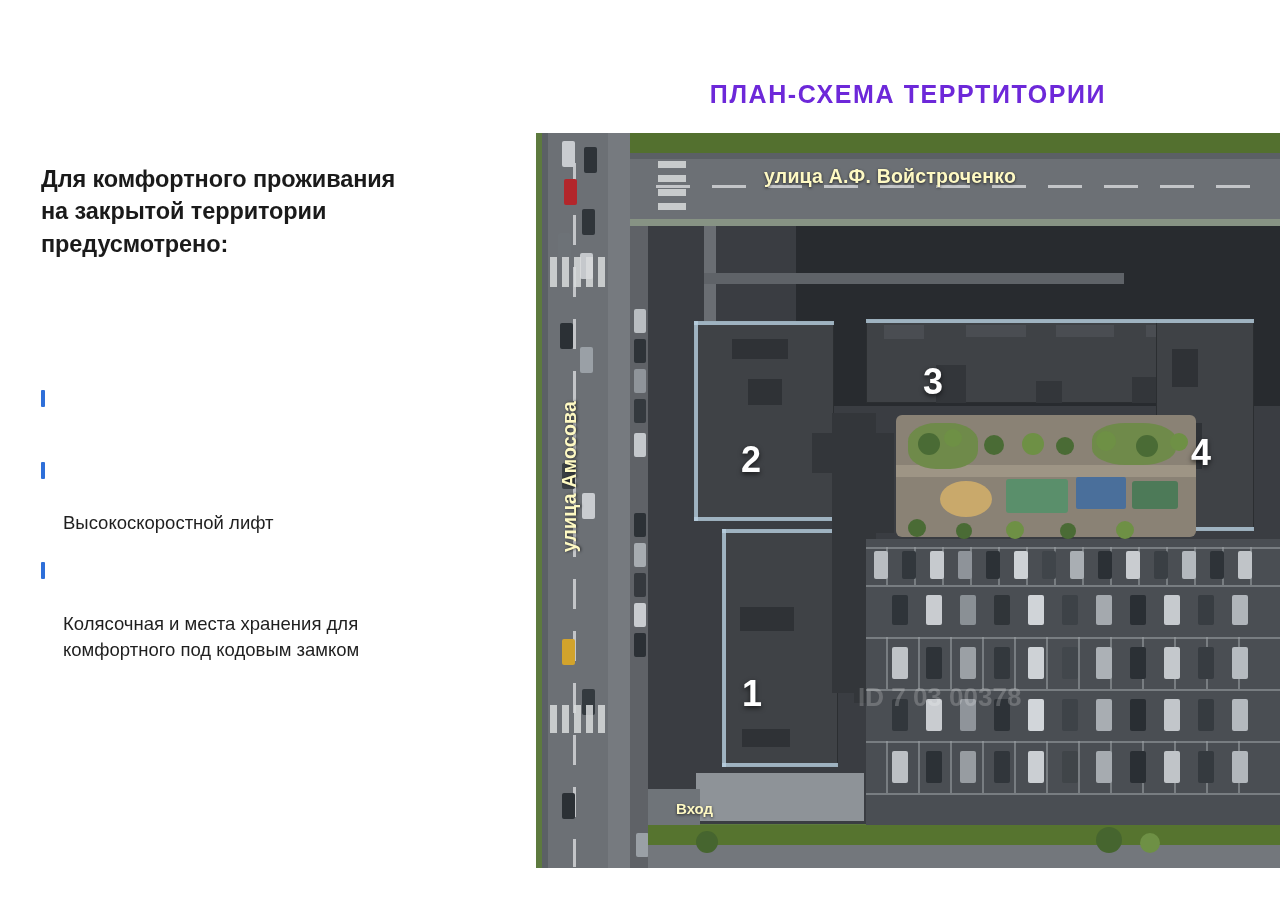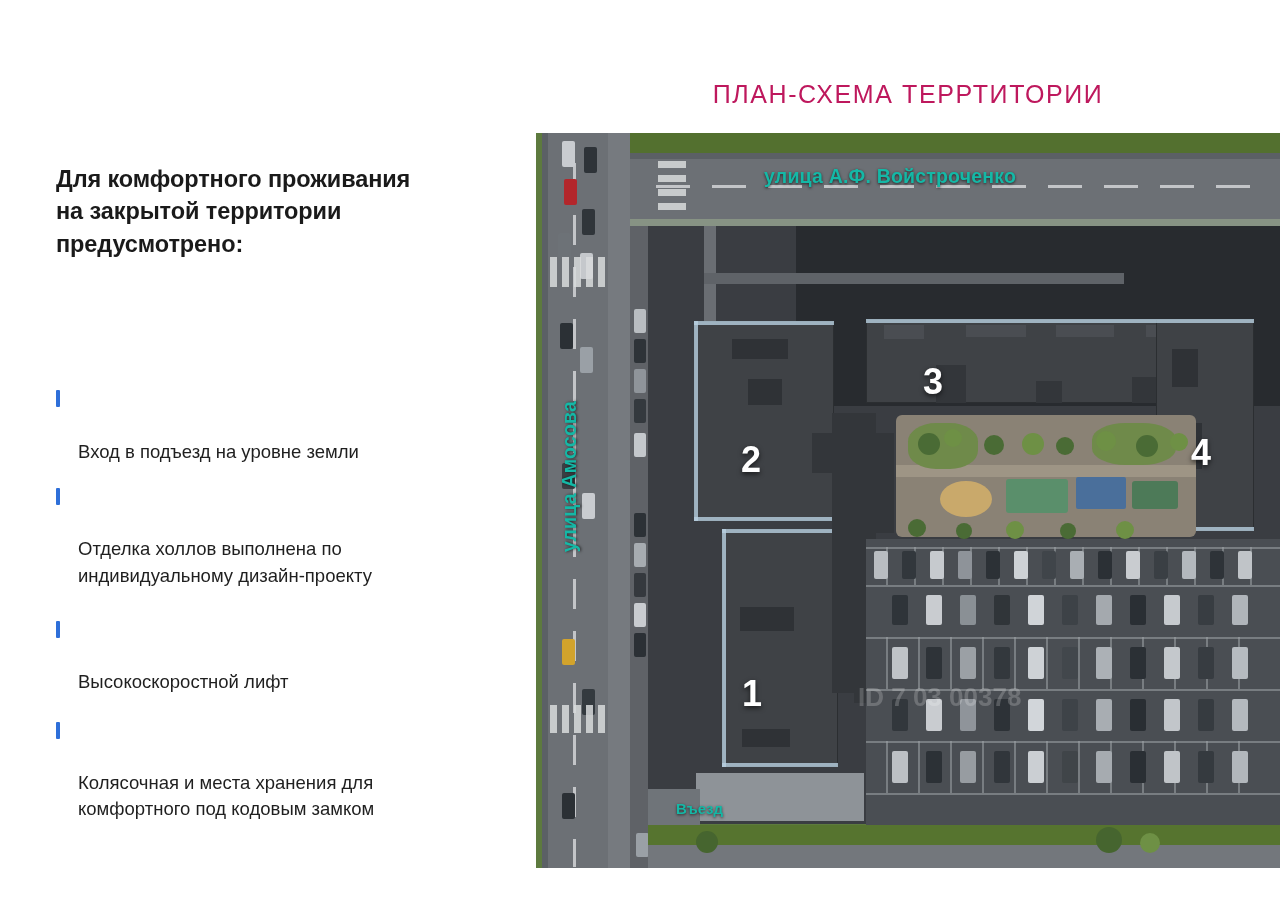--- a/index.html
+++ b/index.html
@@ -12,21 +12,21 @@
     height: 905px;
     position: relative;
     overflow: hidden;
     font-family: "Liberation Sans", sans-serif;
     color: #1c1c1c;
   }
 
   
   #left-panel {
     position: absolute;
-    left: 15px; top: 0;
+    left: 0; top: 0;
     width: 536px; height: 905px;
     background: #ffffff;
   }
   #intro-heading {
     position: absolute;
     left: 41px; top: 163px;
     width: 470px;
     font-size: 23.5px;
     font-weight: bold;
     line-height: 1.38;
@@ -56,23 +56,23 @@
     border-radius: 1px;
   }
 
   
   #map-title {
     position: absolute;
     left: 536px; top: 80px;
     width: 744px;
     text-align: center;
     font-size: 25px;
-    font-weight: normal;
+    font-weight: bold;
     letter-spacing: 1.6px;
-    color: #be185d;
+    color: #6d28d9;
   }
 
   #map-area {
     position: absolute;
     left: 536px; top: 133px;
     width: 744px; height: 735px;
     overflow: hidden;
     background: #3b4046;
   }
 
@@ -191,21 +191,21 @@
   }
   .lane-dash {
     position: absolute;
     background: #d9dbdd;
     opacity: .8;
   }
 
   
   .map-label {
     position: absolute;
-    color: #14b8a6;
+    color: #fef9c3;
     font-weight: bold;
     text-shadow: 0 1px 3px rgba(0,0,0,.7);
   }
   #label-street-top {
     top: 32px; left: 228px;
     font-size: 19.5px;
     letter-spacing: .2px;
   }
   #label-street-left {
     top: 268px; left: 22px;
@@ -261,28 +261,22 @@
 <div id="left-panel">
 
   <div id="intro-heading">Для комфортного проживания
 на закрытой территории
 предусмотрено:</div>
 
   <div id="features">
 
     <div class="feature">
       <span class="bullet"></span>
-      <span>Вход в подъезд на уровне земли</span>
     </div>
 
-    <div class="feature" style="margin-bottom:28px;">
-      <span class="bullet"></span>
-      <span>Отделка холлов выполнена по
-индивидуальному дизайн-проекту</span>
-    </div>
 
     <div class="feature" style="margin-bottom:22px;">
       <span class="bullet"></span>
       <span>Высокоскоростной лифт</span>
     </div>
 
     <div class="feature" style="margin-bottom:0;">
       <span class="bullet"></span>
       <span>Колясочная и места хранения для
 комфортного под кодовым замком</span>
@@ -559,21 +553,21 @@
   <div class="grass" style="left:112px;top:692px;width:632px;height:43px;background:#56742f;"></div>
   <div class="road" style="left:112px;top:712px;width:632px;height:23px;background:#73777c;"></div>
   <div class="tree" style="left:560px;top:694px;width:26px;height:26px;background:#46652f;"></div>
   <div class="tree-lite" style="left:604px;top:700px;width:20px;height:20px;"></div>
   <div class="tree" style="left:160px;top:698px;width:22px;height:22px;background:#46652f;"></div>
 
   <div class="grass" style="left:744px;top:0;width:0;height:735px;"></div>
 
   <div class="map-label" id="label-street-top">улица А.Ф. Войстроченко</div>
   <div class="map-label" id="label-street-left">улица Амосова</div>
-  <div class="map-label" id="label-entrance">Въезд</div>
+  <div class="map-label" id="label-entrance">Вход</div>
 
   <div class="bnum" id="bnum-1">1</div>
   <div class="bnum" id="bnum-2">2</div>
   <div class="bnum" id="bnum-3">3</div>
   <div class="bnum" id="bnum-4">4</div>
 
 </div>
 
 <div id="watermark">
   <div id="wm-id">ID 7 03 00378</div>

